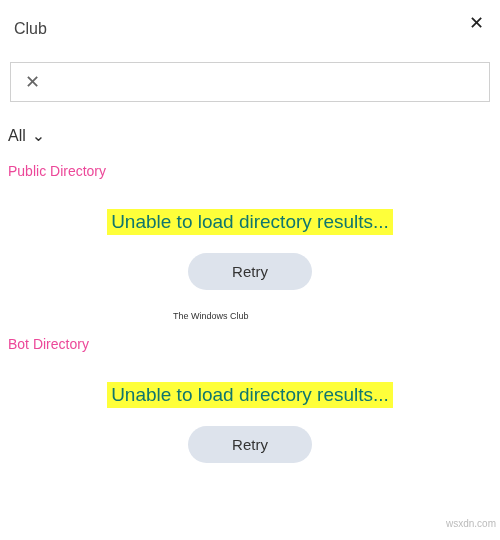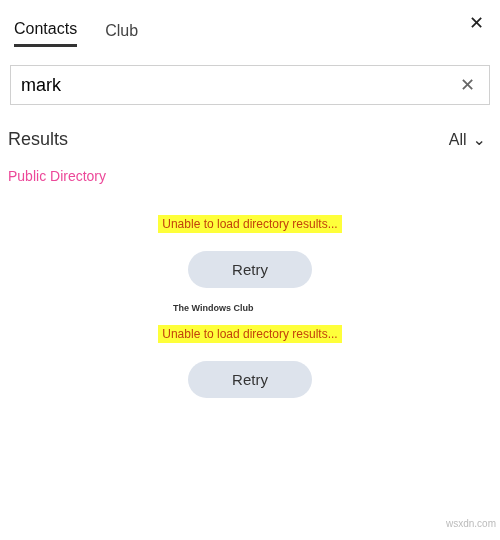--- a/index.html
+++ b/index.html
@@ -94,22 +94,22 @@
       font-size: 14px;
       color: #ec4899;
       padding: 10px 0 0 8px;
     }
     .error-block {
       text-align: center;
       margin-top: 30px;
     }
     .error-msg {
       display: inline-block;
-      font-size: 12px;
-      color: #c2410c;
+      font-size: 19px;
+      color: #0f766e;
       padding: 2px 4px;
     }
     .highlight {
       background: #feff3a;
     }
     .retry-btn {
       display: block;
       margin: 18px auto 16px auto;
       background: #dde3ec;
       border: none;
@@ -119,23 +119,22 @@
       color: #333;
       cursor: pointer;
     }
     .watermark {
       position: absolute;
       font-size: 9px;
       line-height: 1;
       color: #333;
       text-align: left;
       left: 173px;
-      top: 304px;
+      top: 312px;
       pointer-events: none;
-      font-weight: bold;
     }
     .watermark2 {
       position: absolute;
       font-size: 10px;
       color: #bbb;
       right: 4px;
       bottom: 11px;
       pointer-events: none;
     }
     .section2 {
@@ -143,48 +142,46 @@
     }
   </style>
 </head>
 <body>
 
 <button class="close-btn">
   <span>✕</span>
 </button>
 
 <div class="tabs">
-  <button class="tab active">Contacts</button>
   <button class="tab">Club</button>
 </div>
 
 <div class="search-wrap">
-  <input class="search-input" type="text" value="mark" style="">
   <button class="search-clear">
     <span>✕</span>
   </button>
 </div>
 
 <div class="results-header">
-  <div class="results-title">Results</div>
   <button class="filter">
     <span>All</span>
     <span class="chevron">⌄</span>
   </button>
 </div>
 
 <div>
   <div class="section-label">Public Directory</div>
   <div class="error-block">
     <span class="error-msg highlight">Unable to load directory results...</span>
     <button class="retry-btn">Retry</button>
   </div>
 </div>
 
 <div class="section2">
+  <div class="section-label">Bot Directory</div>
   <div class="error-block">
     <span class="error-msg highlight">Unable to load directory results...</span>
     <button class="retry-btn">Retry</button>
   </div>
 </div>
 
 <div class="watermark">The
 Windows Club</div>
 <div class="watermark2">wsxdn.com</div>
 

